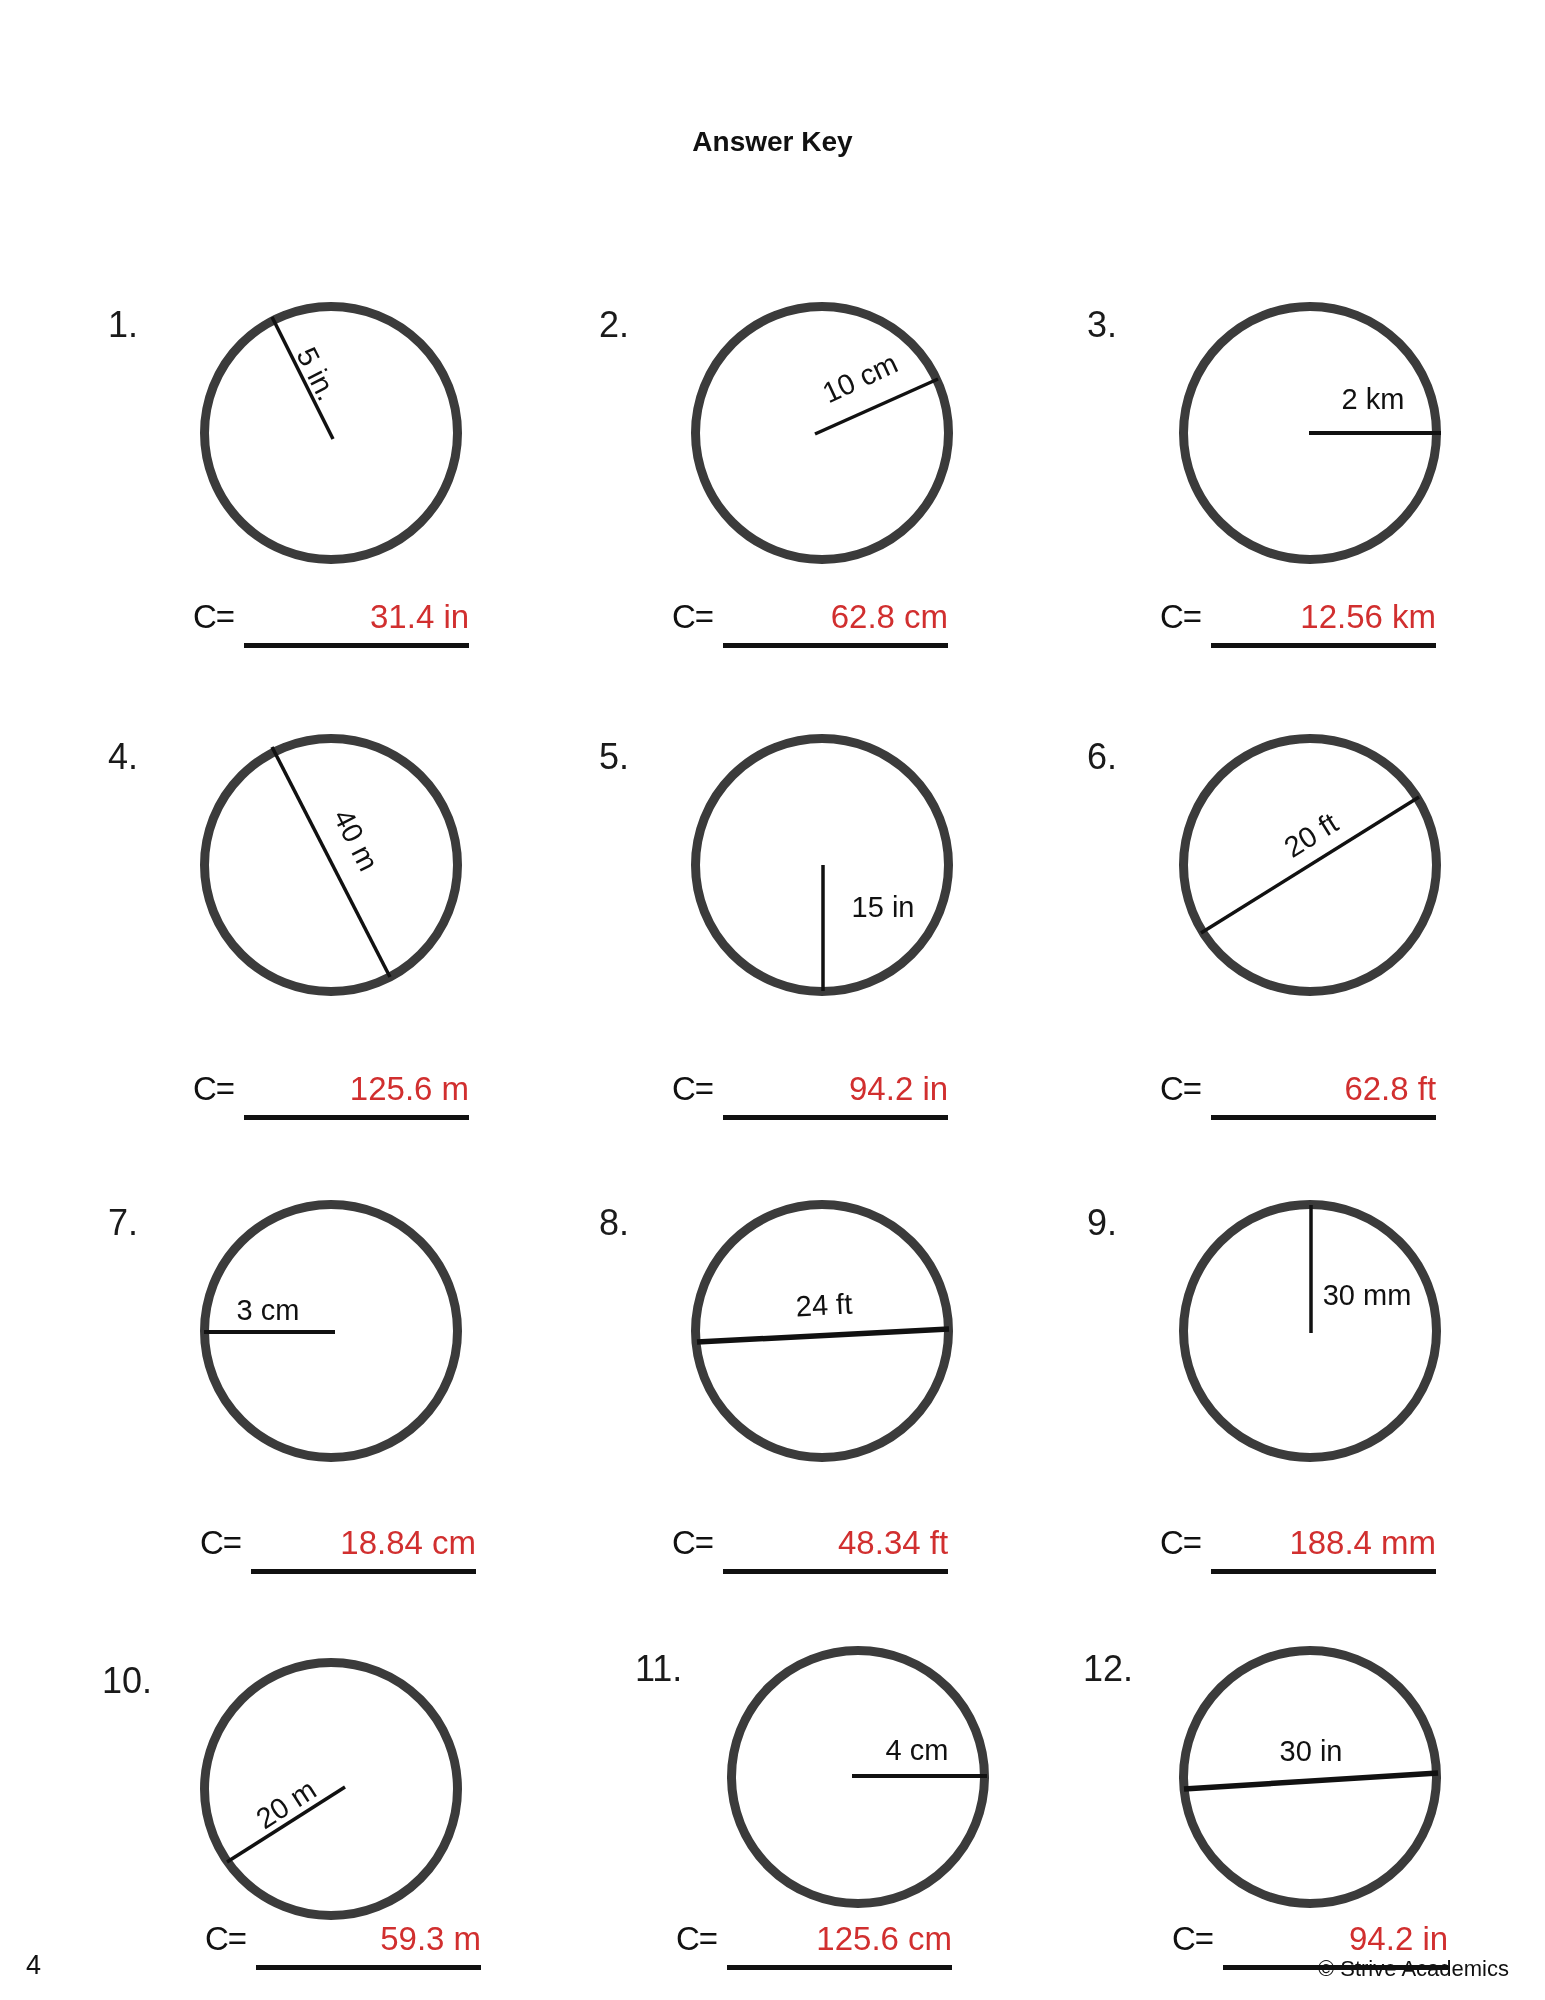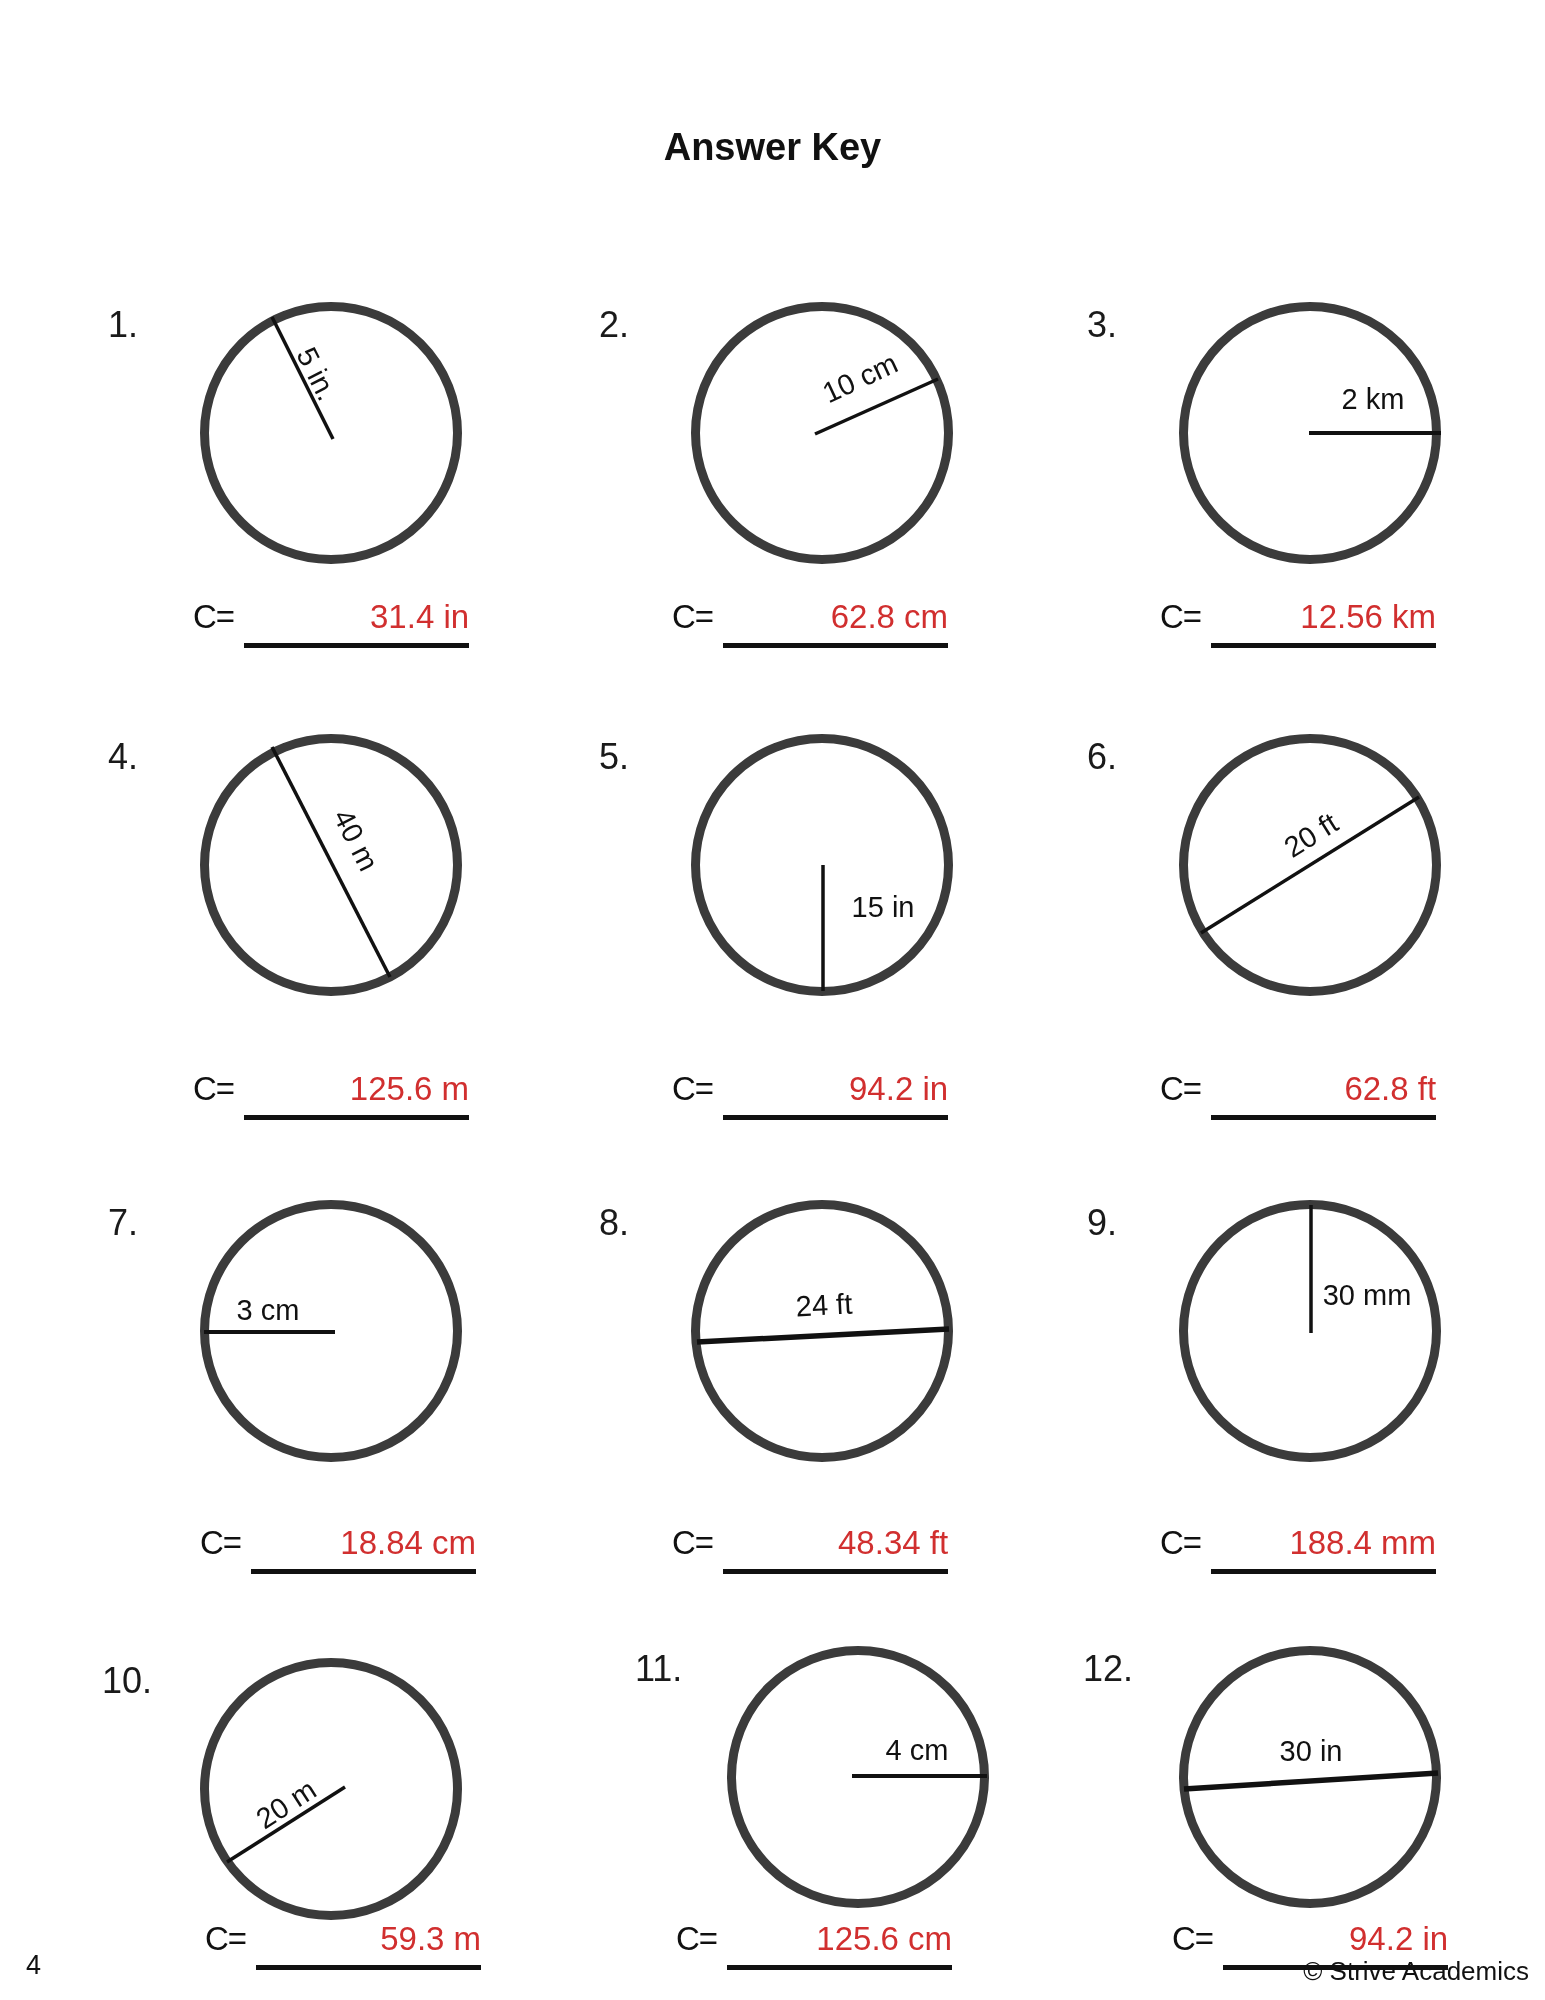--- a/index.html
+++ b/index.html
@@ -8,21 +8,21 @@
     width:1545px;height:2000px;
     background:#ffffff;
     font-family:"Liberation Sans", sans-serif;
     color:#111;
     overflow:hidden;
     margin:0 auto;
   }
   .title{
     position:absolute;left:0;right:0;top:126px;
     text-align:center;
-    font-size:38px;font-weight:bold;color:#111;
+    font-size:28px;font-weight:bold;color:#111;
   }
   .cell{position:absolute;width:380px;height:280px;}
   .num{
     position:absolute;left:0;top:6px;
     font-size:36px;color:#1a1a1a;
   }
   .fig{position:absolute;left:88px;top:0;}
   .c-ring{fill:none;stroke:#3b3b3b;stroke-width:9px;}
   .c-line{stroke:#111;stroke-width:3.5px;stroke-linecap:butt;}
   .c-line.med{stroke-width:4px;}
@@ -37,21 +37,21 @@
     font-size:33px;
   }
   .ceq{color:#111;letter-spacing:-1px;}
   .blank{
     display:inline-block;width:225px;
     border-bottom:5px solid #111;
     text-align:right;padding-bottom:7px;
   }
   .val{color:#d12f2f;}
   .page-num{position:absolute;left:26px;top:1950px;font-size:27px;color:#111;}
-  .copyright{position:absolute;right:16px;top:1956px;font-size:26px;color:#111;}
+  .copyright{position:absolute;right:36px;top:1956px;font-size:22px;color:#111;}
 </style>
 </head>
 <body>
 
 <div class="page">
 
   <div class="title">Answer Key</div>
 
   <div class="cell" style="left:108px;top:298px">
     <div class="num">1.</div>

